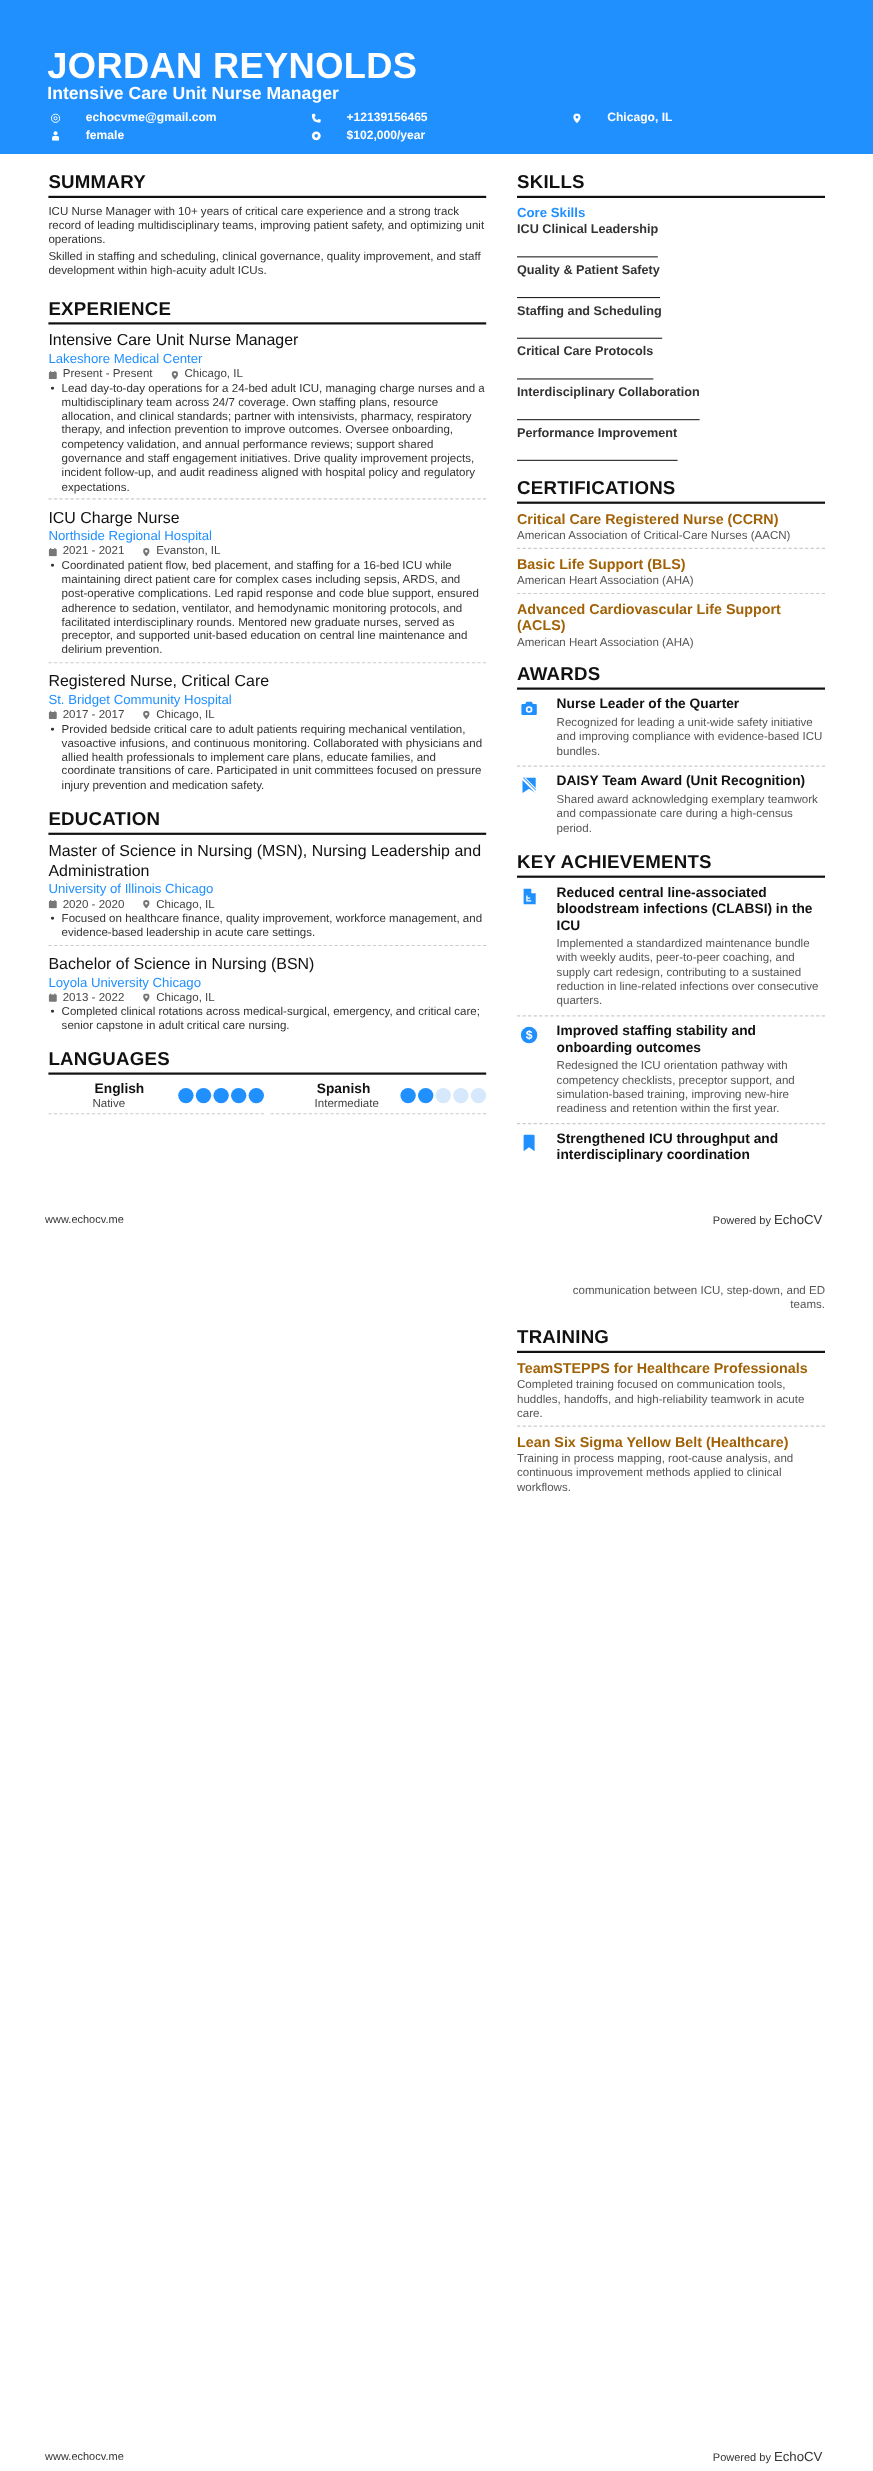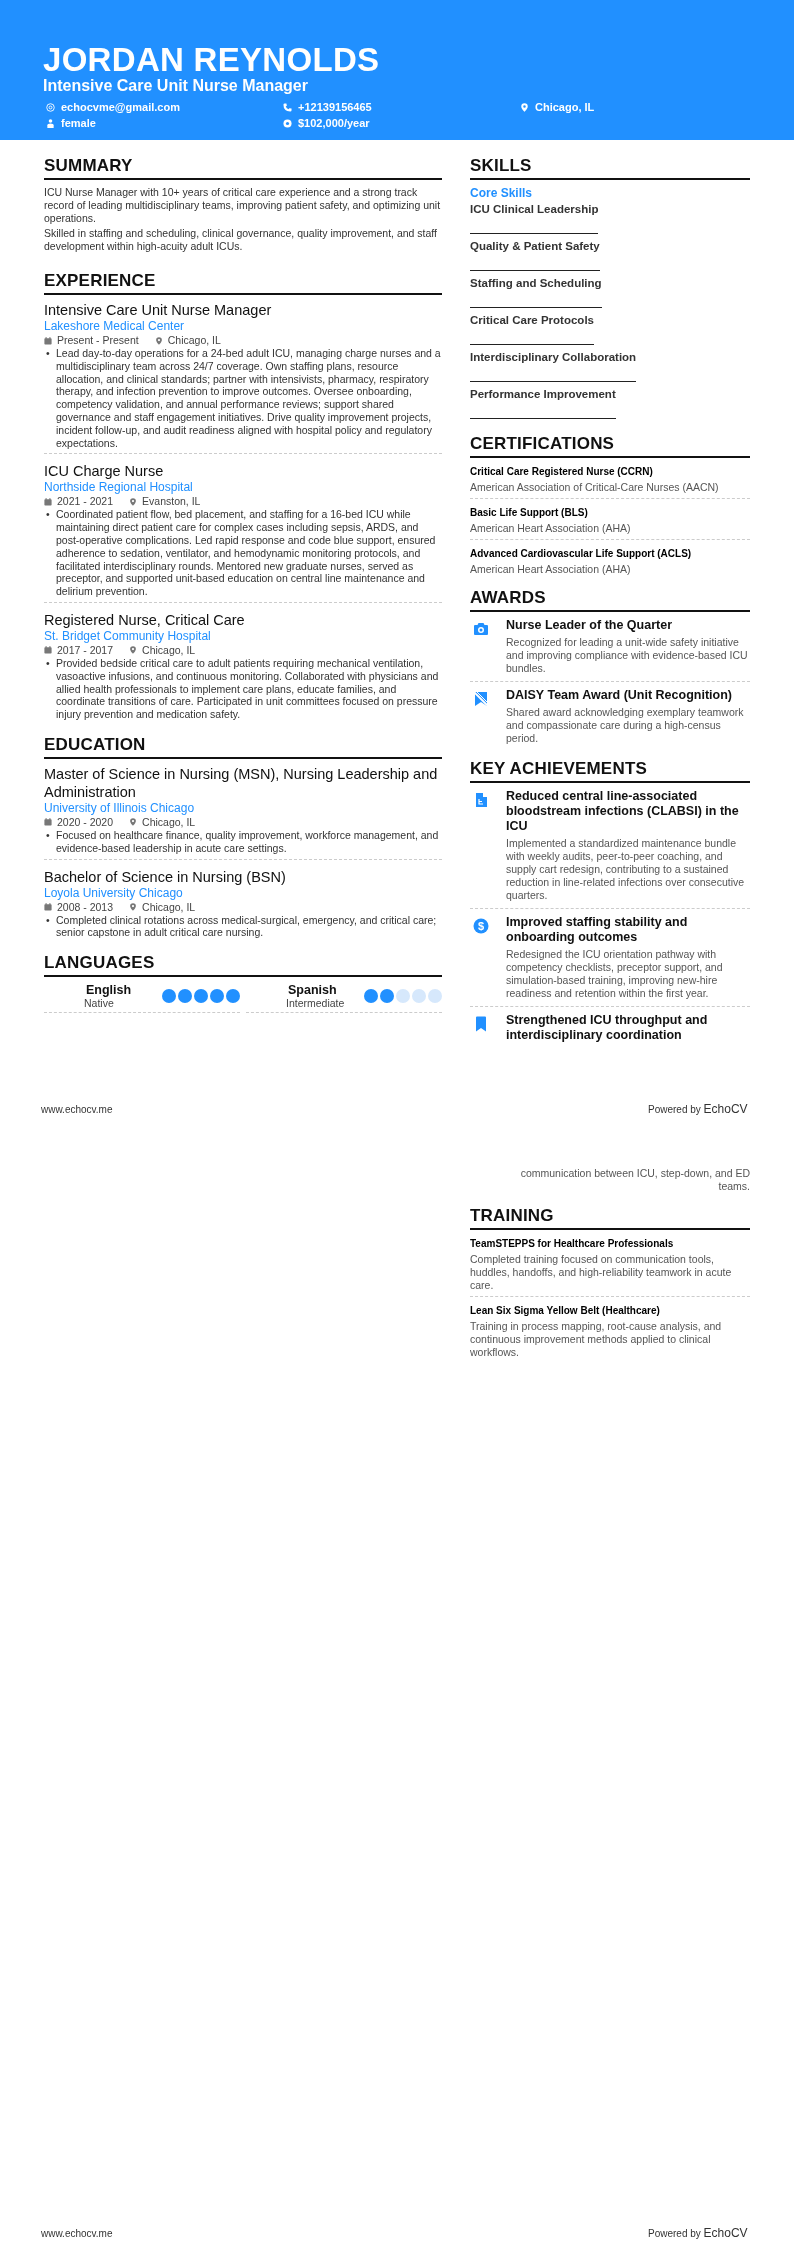--- a/index.html
+++ b/index.html
@@ -1,20 +1,20 @@
 <!DOCTYPE html>
 <html><head>
 <meta charset="utf-8">
 <style>
   * { box-sizing: border-box; margin: 0; padding: 0; }
   body { width: 794px; height: 2246px; background: #ffffff; font-family: "Liberation Sans", sans-serif; color: #222; position: relative; overflow: hidden; }
   .header { position: absolute; left: 0; top: 0; width: 794px; height: 140px; background: #2190ff; color: #fff; }
   .name { position: absolute; left: 43px; top: 42px; font-size: 33px; font-weight: bold; letter-spacing: 0.3px; line-height: 36px; }
   .title { position: absolute; left: 43px; top: 77px; font-size: 16px; font-weight: bold; line-height: 18px; }
-  .contact { position: absolute; font-size: 11px; font-weight: bold; display: flex; align-items: center; gap: 6px; line-height: 14px; }
+  .contact { position: absolute; font-size: 11px; font-weight: bold; display: flex; align-items: center; gap: 23px; line-height: 14px; }
   .contact svg { width: 9px; height: 9px; fill: #fff; }
 
   .col-left { position: absolute; left: 44px; top: 156px; width: 398px; }
   .col-right { position: absolute; left: 470px; top: 156px; width: 280px; }
 
   .sec-title { font-size: 17px; font-weight: bold; color: #111; line-height: 20px; padding-bottom: 2px; border-bottom: 2.5px solid #111; margin-bottom: 6px; letter-spacing: 0.2px; }
   .para { font-size: 10.5px; line-height: 13px; color: #333; }
 
   .entry { padding-bottom: 4px; border-bottom: 1px dashed #ccc; margin-bottom: 8px; }
   .entry.last { border-bottom: none; }
@@ -33,21 +33,21 @@
   .dots { display: flex; gap: 2px; }
   .dot { width: 14px; height: 14px; border-radius: 50%; background: #2190ff; }
   .dot.off { background: #d6e8fc; }
 
   .skill-cat { font-size: 12px; font-weight: bold; color: #2190ff; line-height: 14px; margin-bottom: 2px; }
   .skill { display: inline-block; font-size: 11.5px; font-weight: bold; color: #333; line-height: 14px; padding-bottom: 17px; border-bottom: 1.5px solid #222; margin-bottom: 5px; }
   .skills-list { display: flex; flex-direction: column; align-items: flex-start; }
 
   .cert { padding-bottom: 4px; border-bottom: 1px dashed #ccc; margin-bottom: 6px; }
   .cert.last { border-bottom: none; }
-  .cert-name { font-size: 10px; font-weight: bold; color: #000000; line-height: 15px; }
+  .cert-name { font-size: 13px; font-weight: bold; color: #a16207; line-height: 15px; }
   .cert-org { font-size: 10.5px; color: #555; line-height: 13px; margin-top: 2px; }
 
   .icon-item { display: flex; gap: 14px; padding-bottom: 6px; border-bottom: 1px dashed #ccc; margin-bottom: 6px; }
   .icon-item.last { border-bottom: none; }
   .ii-icon { width: 22px; flex-shrink: 0; padding-top: 3px; display: flex; justify-content: center; }
   .ii-icon svg { width: 16px; height: 16px; fill: #2190ff; }
   .ii-title { font-size: 12.5px; font-weight: bold; color: #111; line-height: 15px; }
   .ii-desc { font-size: 10.5px; color: #555; line-height: 13px; margin-top: 3px; }
 
   .footer { position: absolute; font-size: 10px; color: #333; }
@@ -201,21 +201,21 @@
     <div class="entry last">
       <div class="job-title">Bachelor of Science in Nursing (BSN)</div>
       <div class="org">Loyola University Chicago</div>
       <div class="meta">
         <span class="m">
             <svg viewBox="0 0 10 10">
               <rect x="0.5" y="1.5" width="9" height="8" rx="1"></rect>
               <rect x="2" y="0" width="1.2" height="2.5"></rect>
               <rect x="6.8" y="0" width="1.2" height="2.5"></rect>
             </svg>
-            <span>2008 - 2013</span>
+            <span>2013 - 2022</span>
           </span>
         <span class="m">
             <svg viewBox="0 0 10 10">
               <path d="M5 0.3 A3.6 3.6 0 0 1 8.6 3.9 C8.6 6.5 5 9.8 5 9.8 C5 9.8 1.4 6.5 1.4 3.9 A3.6 3.6 0 0 1 5 0.3Z M5 2.5 A1.4 1.4 0 1 0 5 5.3 A1.4 1.4 0 1 0 5 2.5Z" fill-rule="evenodd"></path>
             </svg>
             <span>Chicago, IL</span>
           </span>
       </div>
       <div class="bullet">Completed clinical rotations across medical-surgical, emergency, and critical care; senior capstone in adult critical care nursing.</div>
     </div>

